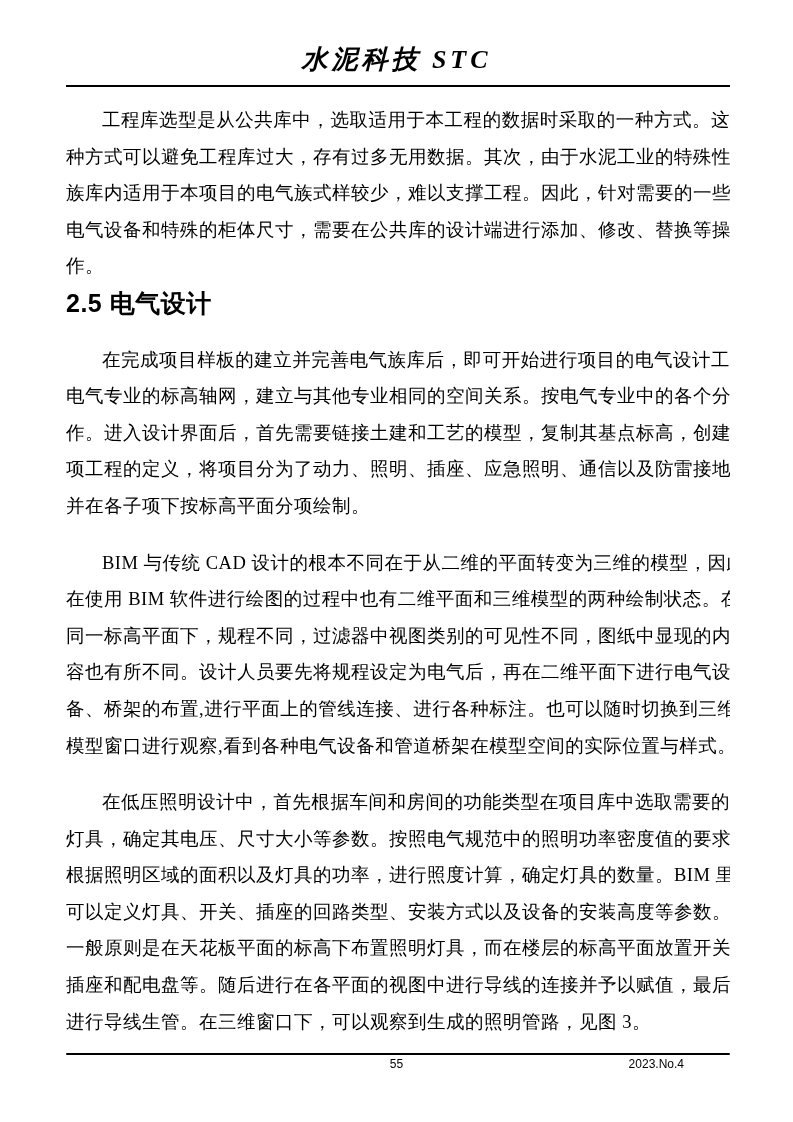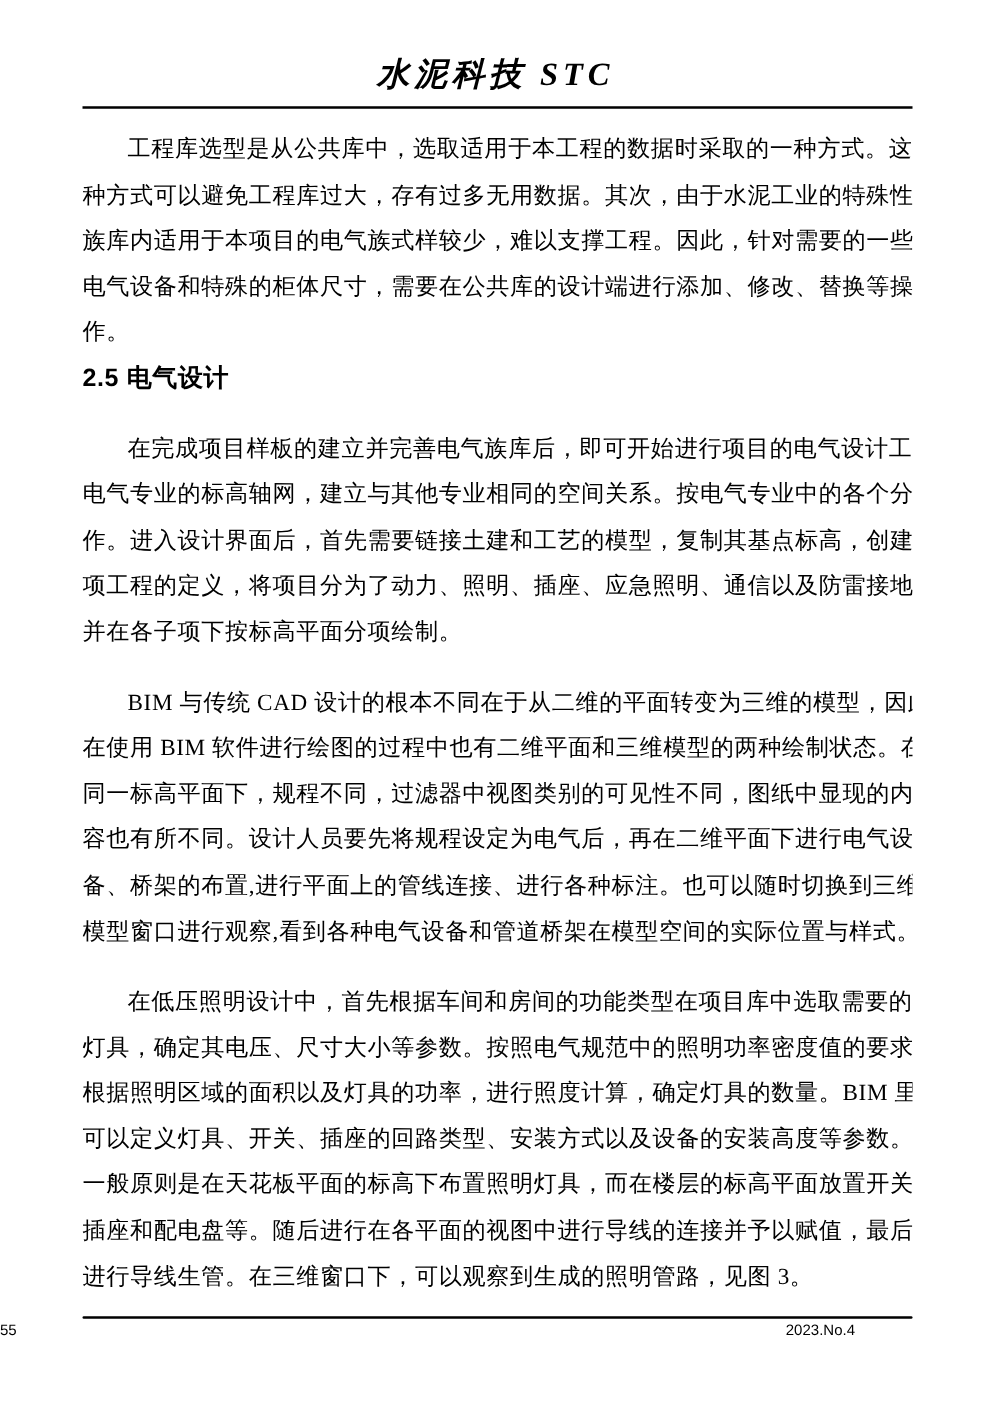--- a/index.html
+++ b/index.html
@@ -46,35 +46,36 @@
     letter-spacing: 0.5px;
   }
   .line.indent { text-indent: 36px; margin-top: 20px; }
   .line.end { text-align-last: left; }
 
   .section-heading {
     height: 36.6px;
     line-height: 36.6px;
     font-family: "Liberation Sans", sans-serif;
     font-weight: bold;
-    font-size: 20px;
+    font-size: 25px;
     letter-spacing: 0.5px;
     white-space: nowrap;
   }
 
   
   .rule-bottom {
     position: absolute;
     top: 1053px; left: 66px; width: 664px; height: 2px;
     background: #000;
     border-radius: 1px;
   }
   .footer-pageno {
     position: absolute;
     top: 1057px; left: 0; width: 100%;
+    text-align: center;
     font-family: "Liberation Sans", sans-serif;
     font-size: 12px;
   }
   .footer-issue {
     position: absolute;
     top: 1057px; right: 109px;
     font-family: "Liberation Sans", sans-serif;
     font-size: 12px;
     text-align: center;
   }

